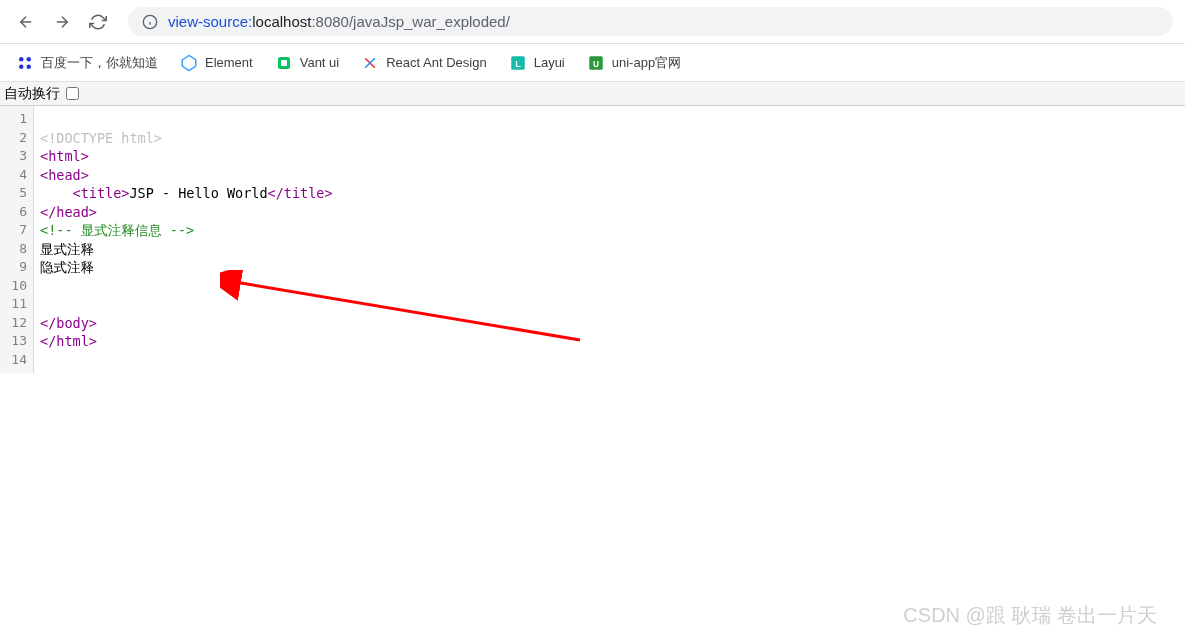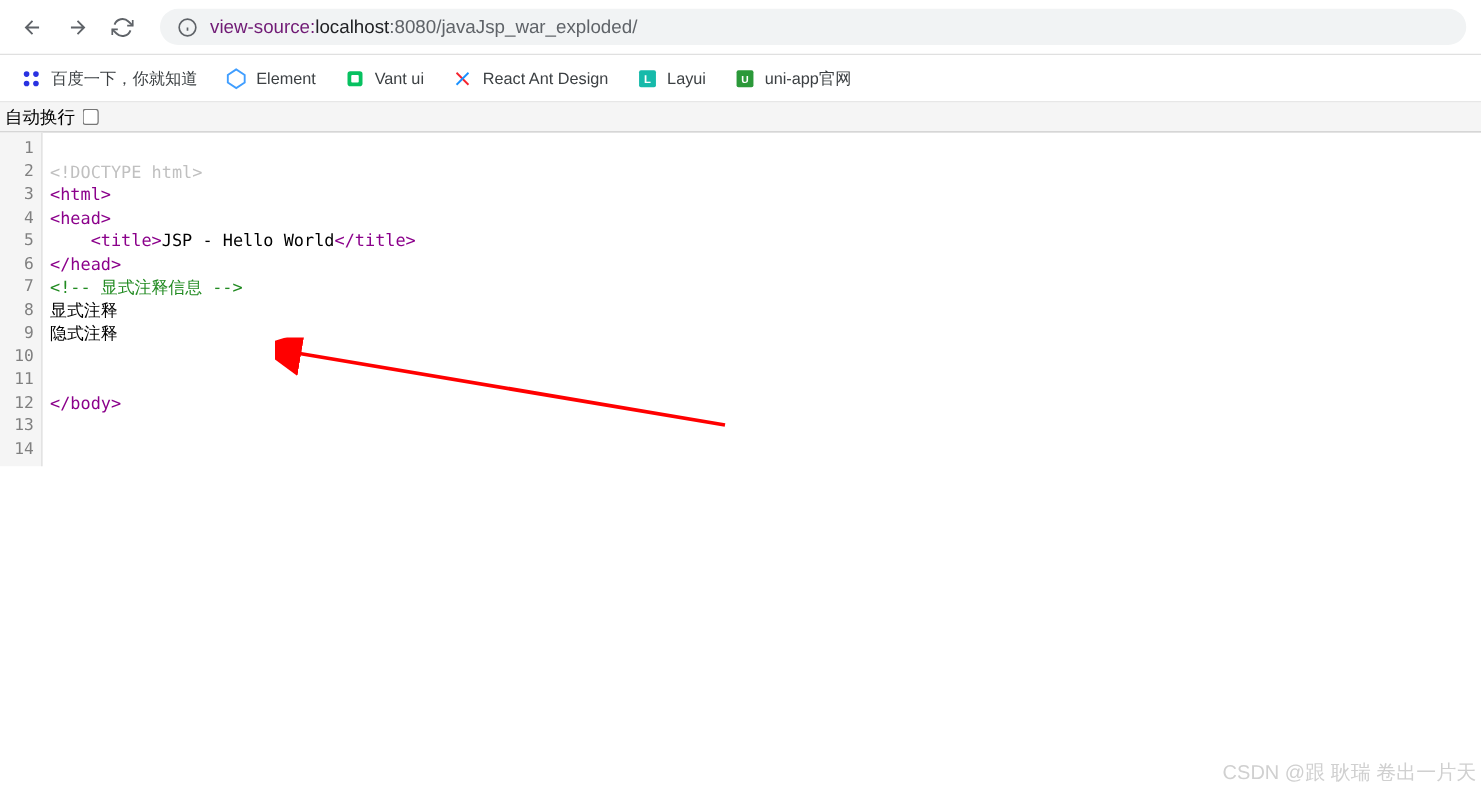--- a/index.html
+++ b/index.html
@@ -4,21 +4,21 @@
   <style>
     * { margin: 0; padding: 0; box-sizing: border-box; }
     body { font-family: Arial, sans-serif; font-size: 14px; background: #fff; position: relative; width: 1185px; height: 639px; overflow: hidden; }
     
     .browser-toolbar { display: flex; align-items: center; padding: 8px 12px; gap: 8px; border-bottom: 1px solid #e0e0e0; height: 44px; }
     .nav-btn { width: 28px; height: 28px; display: flex; align-items: center; justify-content: center; cursor: pointer; color: #5f6368; border-radius: 50%; }
     .nav-btn svg { width: 18px; height: 18px; }
     .url-bar { flex: 1; display: flex; align-items: center; background: #f1f3f4; border-radius: 16px; padding: 6px 14px; margin-left: 8px; gap: 10px; }
     .url-info-icon { width: 16px; height: 16px; color: #5f6368; flex-shrink: 0; }
     .url-text { font-size: 15px; color: #5f6368; white-space: nowrap; }
-    .url-prefix { color: #701a75; }
+    .url-prefix { color: #1d4ed8; }
     .url-host { color: #202124; font-weight: 500; }
     .url-path { color: #5f6368; }
     
     .bookmarks-bar { display: flex; align-items: center; padding: 6px 16px; gap: 22px; border-bottom: 1px solid #e0e0e0; height: 38px; }
     .bookmark { display: flex; align-items: center; gap: 7px; cursor: pointer; font-size: 13px; color: #3c4043; white-space: nowrap; }
     .bookmark-icon { width: 18px; height: 18px; display: flex; align-items: center; justify-content: center; flex-shrink: 0; border-radius: 3px; }
     
     .autowrap-bar { display: flex; align-items: center; padding: 3px 4px; font-size: 14px; border-bottom: 1px solid #ccc; background: #f5f5f5; height: 24px; }
     .autowrap-bar input[type="checkbox"] { margin-left: 6px; width: 13px; height: 13px; }
     
@@ -27,21 +27,21 @@
     .line-numbers div { padding: 0 6px; line-height: 18.3px; height: 18.5px; }
     .code-content { padding: 4px 6px; font-family: Consolas, 'Microsoft YaHei', monospace; font-size: 13.5px; line-height: 18.5px; flex: 1; }
     .code-line { height: 18.5px; white-space: pre; }
     .tag { color: #8b008b; }
     .comment { color: #228b22; }
     .doctype { color: #c0c0c0; }
     .text-black { color: #000; margin-top: 16px; }
     
     .arrow-overlay { position: absolute; top: 270px; left: 220px; pointer-events: none; }
     
-    .watermark { position: absolute; bottom: 10px; right: 4px; color: #d0d0d0; font-size: 16px; font-family: 'Microsoft YaHei', sans-serif; pointer-events: none; }
+    .watermark { position: absolute; bottom: 10px; right: 28px; color: #d0d0d0; font-size: 20px; font-family: 'Microsoft YaHei', sans-serif; pointer-events: none; }
   </style>
 </head>
 <body>
 
 <div class="browser-toolbar">
   <div class="nav-btn">
     <svg viewBox="0 0 24 24" fill="none" stroke="currentColor" stroke-width="2">
         <path d="M19 12H5M12 19l-7-7 7-7"></path>
       </svg>
   </div>
@@ -154,20 +154,21 @@
     <div class="code-line"><span class="tag">&lt;html&gt;</span></div>
     <div class="code-line"><span class="tag">&lt;head&gt;</span></div>
     <div class="code-line">    <span class="tag">&lt;title&gt;</span><span class="text-black">JSP - Hello World</span><span class="tag">&lt;/title&gt;</span></div>
     <div class="code-line"><span class="tag">&lt;/head&gt;</span></div>
     <div class="code-line"><span class="comment">&lt;!-- 显式注释信息 --&gt;</span></div>
     <div class="code-line"><span class="text-black">显式注释</span></div>
     <div class="code-line"><span class="text-black">隐式注释</span></div>
     <div class="code-line"></div>
     <div class="code-line"></div>
     <div class="code-line"><span class="tag">&lt;/body&gt;</span></div>
+    <div class="code-line"><span class="tag">&lt;/html&gt;</span></div>
   </div>
 </div>
 
 <svg class="arrow-overlay" width="380" height="80">
   <defs>
     <marker id="arrowhead" markerWidth="12" markerHeight="12" refX="2" refY="6" orient="auto">
       <path d="M0,0 L0,12 L12,6 z" fill="#ff0000"></path>
     </marker>
   </defs>
   <line x1="360" y1="70" x2="15" y2="12" stroke="#ff0000" stroke-width="3" marker-end="url(#arrowhead)"></line>

